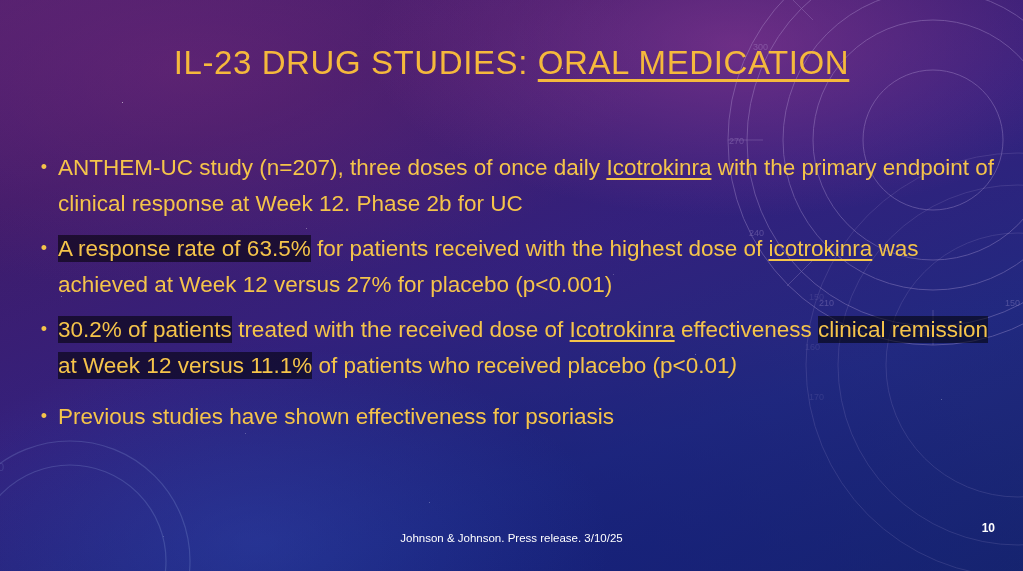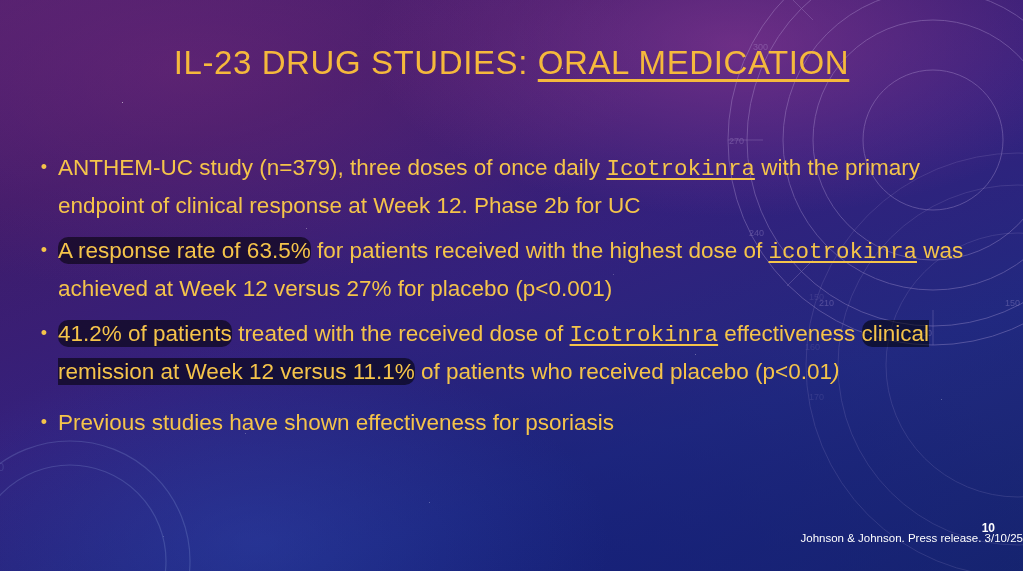--- a/index.html
+++ b/index.html
@@ -122,37 +122,35 @@
   }
   .bullet .txt {
     flex: 1 1 auto;
   }
   .bullet.last {
     margin-top: 16px;
   }
   .hl {
     background: rgba(0, 0, 0, 0.55);
     padding: 1px 0;
-    border-radius: 10px;
   }
   .ul {
     text-decoration: underline;
     text-underline-offset: 3px;
-    font-family: Liberation Mono, monospace;
   }
   .it {
     font-style: italic;
   }
 
   .footnote {
     position: absolute;
     left: 0;
     top: 532px;
     width: 1023px;
-    text-align: right;
+    text-align: center;
     color: #ffffff;
     font-size: 11.5px;
   }
   .pagenum {
     position: absolute;
     right: 28px;
     top: 521px;
     color: #ffffff;
     font-size: 12px;
     font-weight: bold;
@@ -225,35 +223,35 @@
 
   <div class="title">
     <span>IL-23 DRUG STUDIES: </span><span class="u">ORAL MEDICATION</span>
   </div>
 
   <div class="body">
 
     <div class="bullet">
       <div class="dot">•</div>
       <div class="txt">
-        <span>ANTHEM-UC study (n=379), three doses of once daily </span><span class="ul">Icotrokinra</span><span> with the primary endpoint of clinical response at Week 12. Phase 2b for UC</span>
+        <span>ANTHEM-UC study (n=207), three doses of once daily </span><span class="ul">Icotrokinra</span><span> with the primary endpoint of clinical response at Week 12. Phase 2b for UC</span>
       </div>
     </div>
 
     <div class="bullet">
       <div class="dot">•</div>
       <div class="txt">
         <span class="hl">A response rate of 63.5%</span><span> for patients received with the highest dose of </span><span class="ul">icotrokinra</span><span> was achieved at Week 12 versus 27% for placebo (p&lt;0.001)</span>
       </div>
     </div>
 
     <div class="bullet">
       <div class="dot">•</div>
       <div class="txt">
-        <span class="hl">41.2% of patients</span><span> treated with the received dose of </span><span class="ul">Icotrokinra</span><span> effectiveness </span><span class="hl">clinical remission at Week 12 versus 11.1%</span><span> of patients who received placebo (p&lt;0.01</span><span class="it">)</span>
+        <span class="hl">30.2% of patients</span><span> treated with the received dose of </span><span class="ul">Icotrokinra</span><span> effectiveness </span><span class="hl">clinical remission at Week 12 versus 11.1%</span><span> of patients who received placebo (p&lt;0.01</span><span class="it">)</span>
       </div>
     </div>
 
     <div class="bullet last">
       <div class="dot">•</div>
       <div class="txt">Previous studies have shown effectiveness for psoriasis</div>
     </div>
 
   </div>
 

